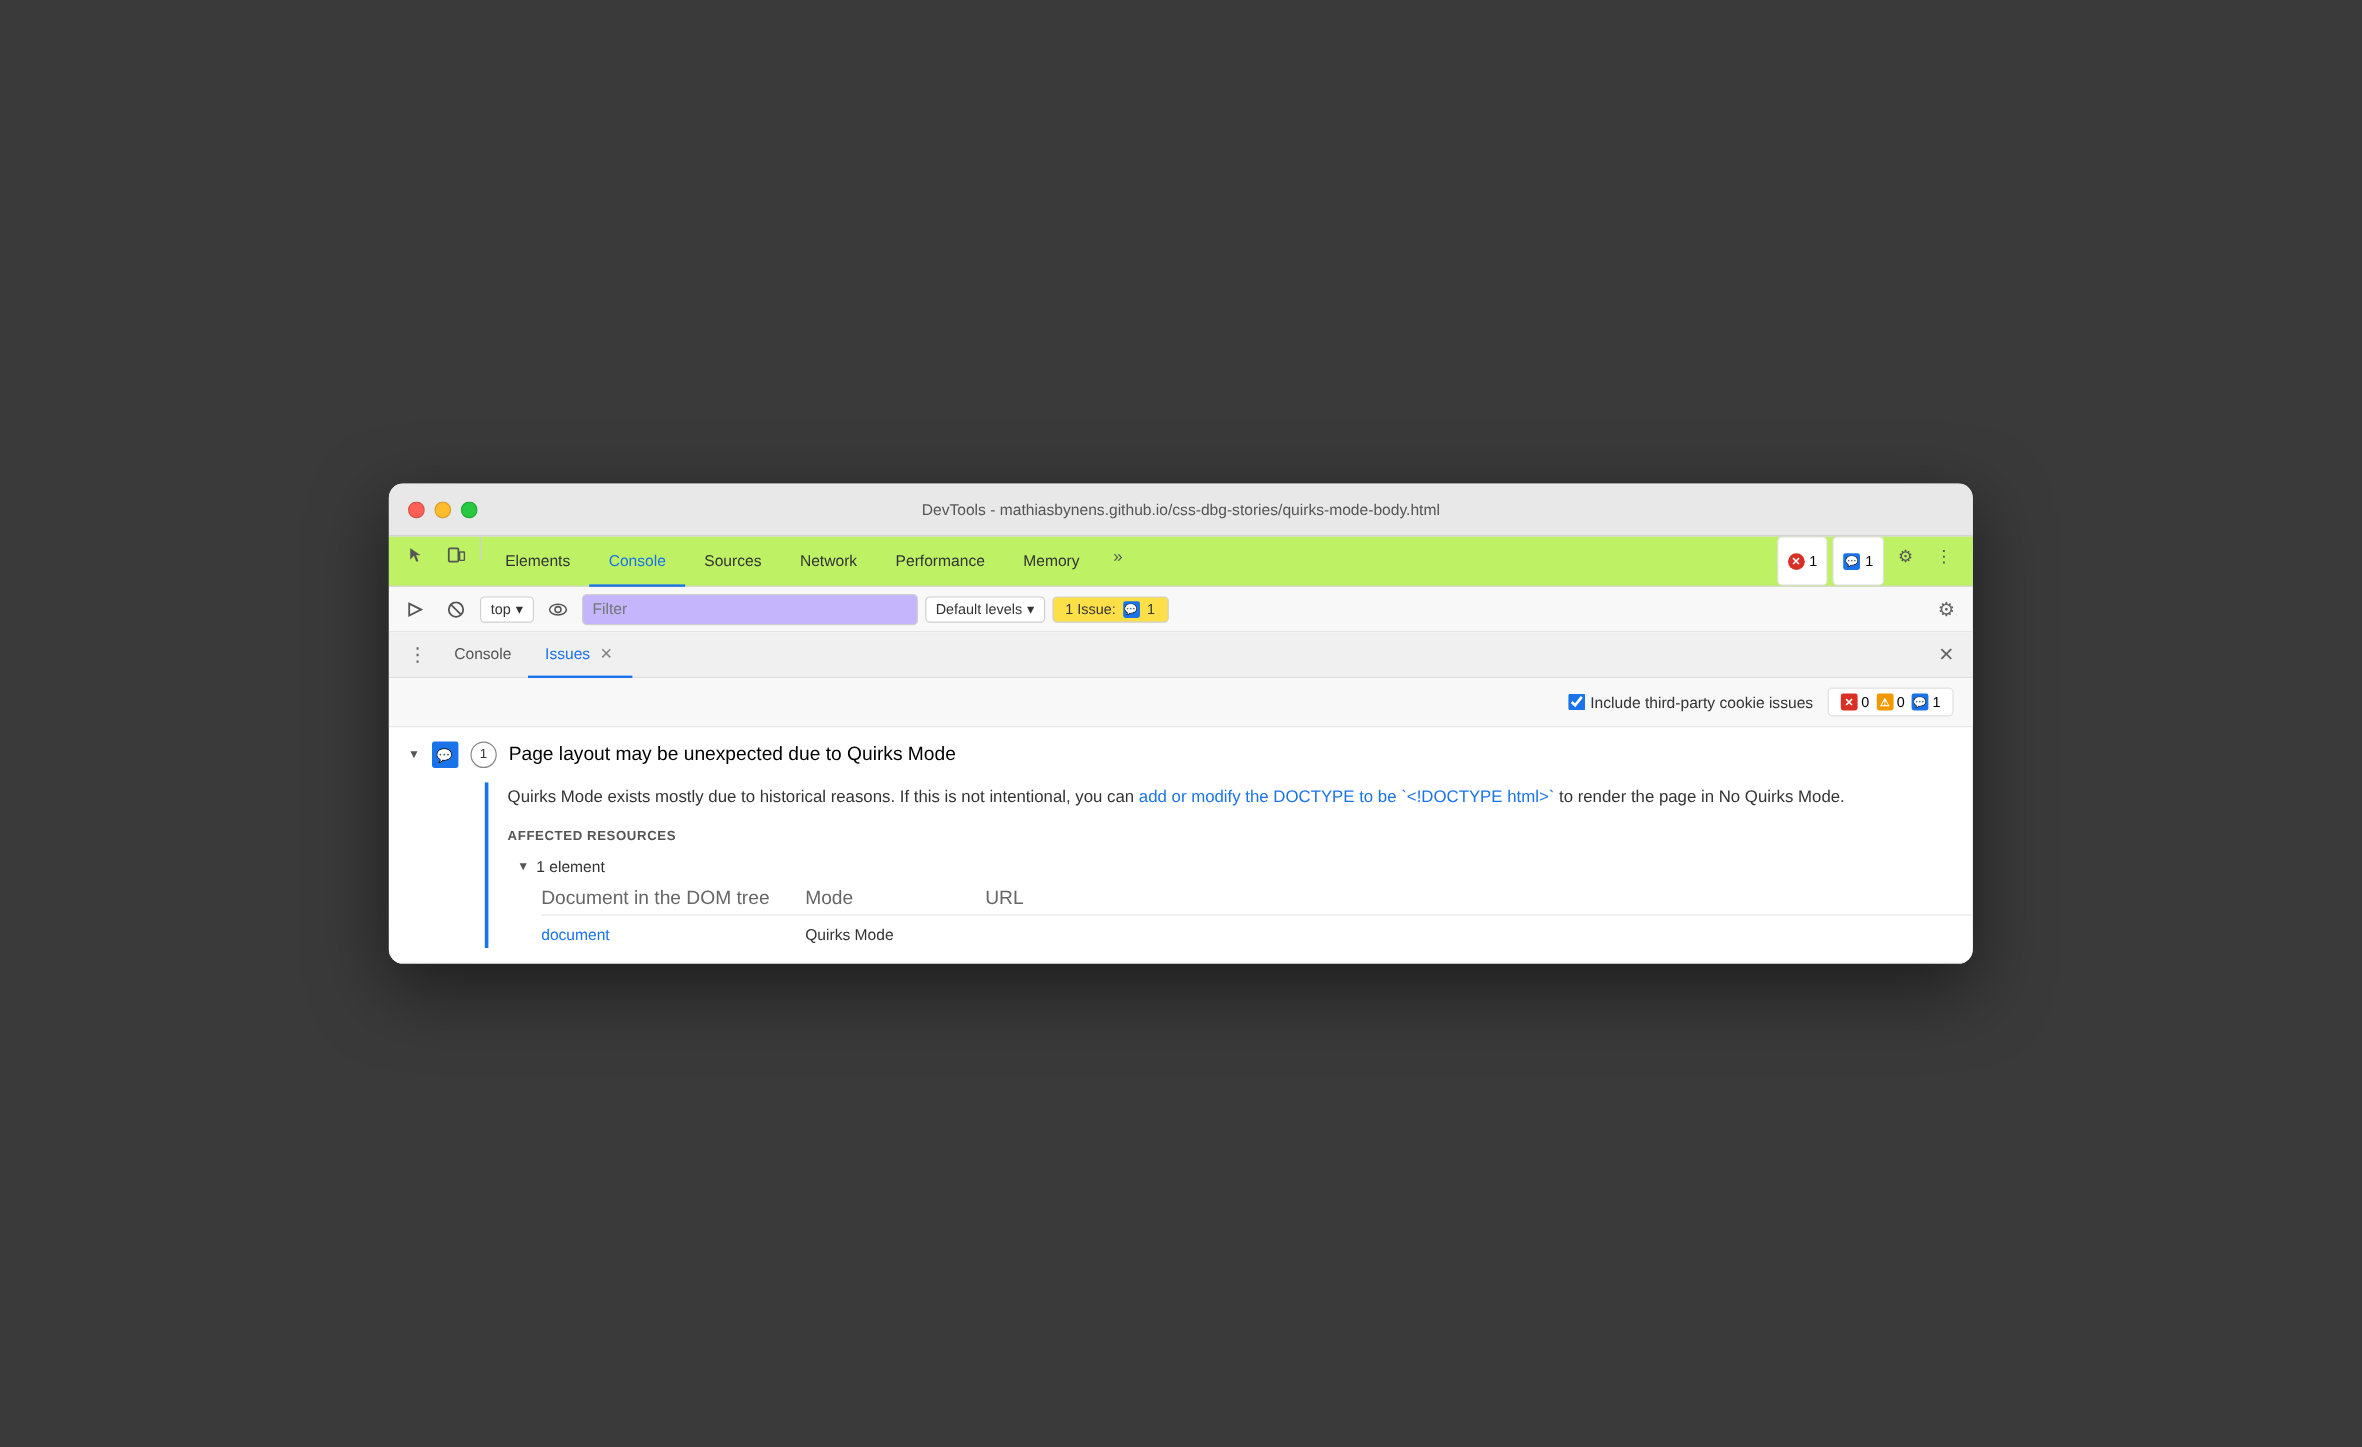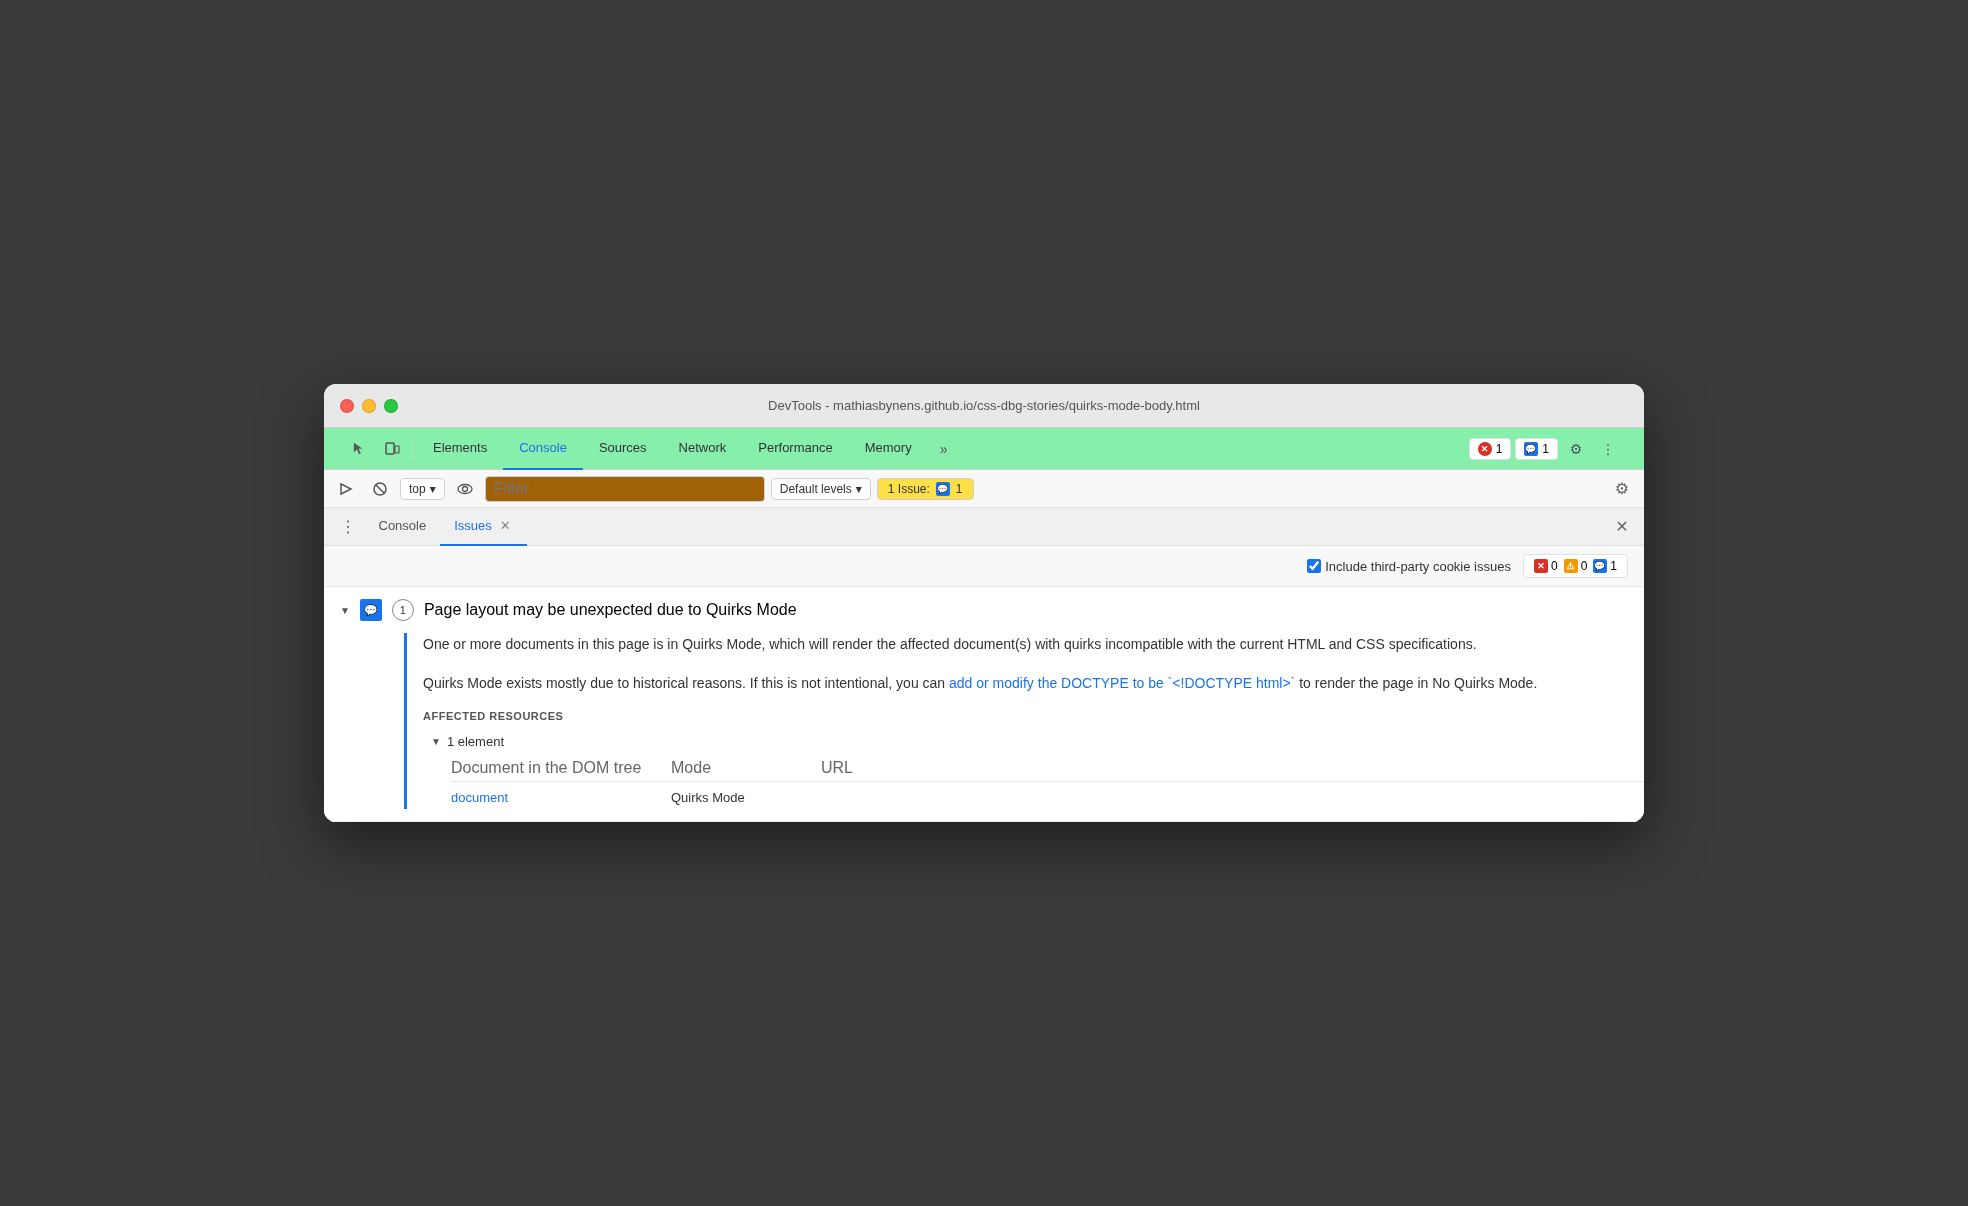--- a/index.html
+++ b/index.html
@@ -46,26 +46,25 @@
       position: absolute;
       left: 50%;
       transform: translateX(-50%);
       font-size: 13px;
       color: #555;
       white-space: nowrap;
       text-align: center;
     }
     
     .devtools-toolbar {
-      background: #86efac;
+      background: #bef264;
       border-bottom: 1px solid #d0d0d0;
       display: flex;
-      align-items: center;
       height: 42px;
-      padding: 0 20px;
+      padding: 0 8px;
       gap: 0;
     }
     .toolbar-icon-btn {
       width: 32px;
       height: 32px;
       display: flex;
       align-items: center;
       justify-content: center;
       border-radius: 4px;
       cursor: pointer;
@@ -166,23 +165,23 @@
       cursor: pointer;
       background: white;
     }
     .filter-input {
       flex: 1;
       max-width: 280px;
       height: 26px;
       border: 1px solid #d0d0d0;
       border-radius: 4px;
       padding: 0 8px;
-      font-size: 16px;
+      font-size: 13px;
       outline: none;
-      background: #a16207;
+      background: #c4b5fd;
     }
     .levels-btn {
       display: flex;
       align-items: center;
       gap: 4px;
       padding: 3px 8px;
       border: 1px solid #d0d0d0;
       border-radius: 4px;
       font-size: 12px;
       color: #333;
@@ -614,21 +613,20 @@
         <span class="chevron">▼</span>
         <div class="issue-info-icon">💬</div>
         <div class="issue-count-circle">
           <span>1</span>
         </div>
         <span class="issue-title">Page layout may be unexpected due to Quirks Mode</span>
       </div>
 
       <div class="issue-content">
         <div class="blue-border-left">
-          <p class="issue-description">One or more documents in this page is in Quirks Mode, which will render the affected document(s) with quirks incompatible with the current HTML and CSS specifications.</p>
           <p class="issue-description">
             <span>Quirks Mode exists mostly due to historical reasons. If this is not intentional, you can </span><a href="#">add or modify the DOCTYPE to be `&lt;!DOCTYPE html&gt;`</a><span> to render the page in No Quirks Mode.</span>
           </p>
 
           <div class="affected-resources-label">AFFECTED RESOURCES</div>
 
           <div class="affected-list">
             <div class="affected-header">
               <span class="chevron">▼</span>
               <span>1 element</span>

